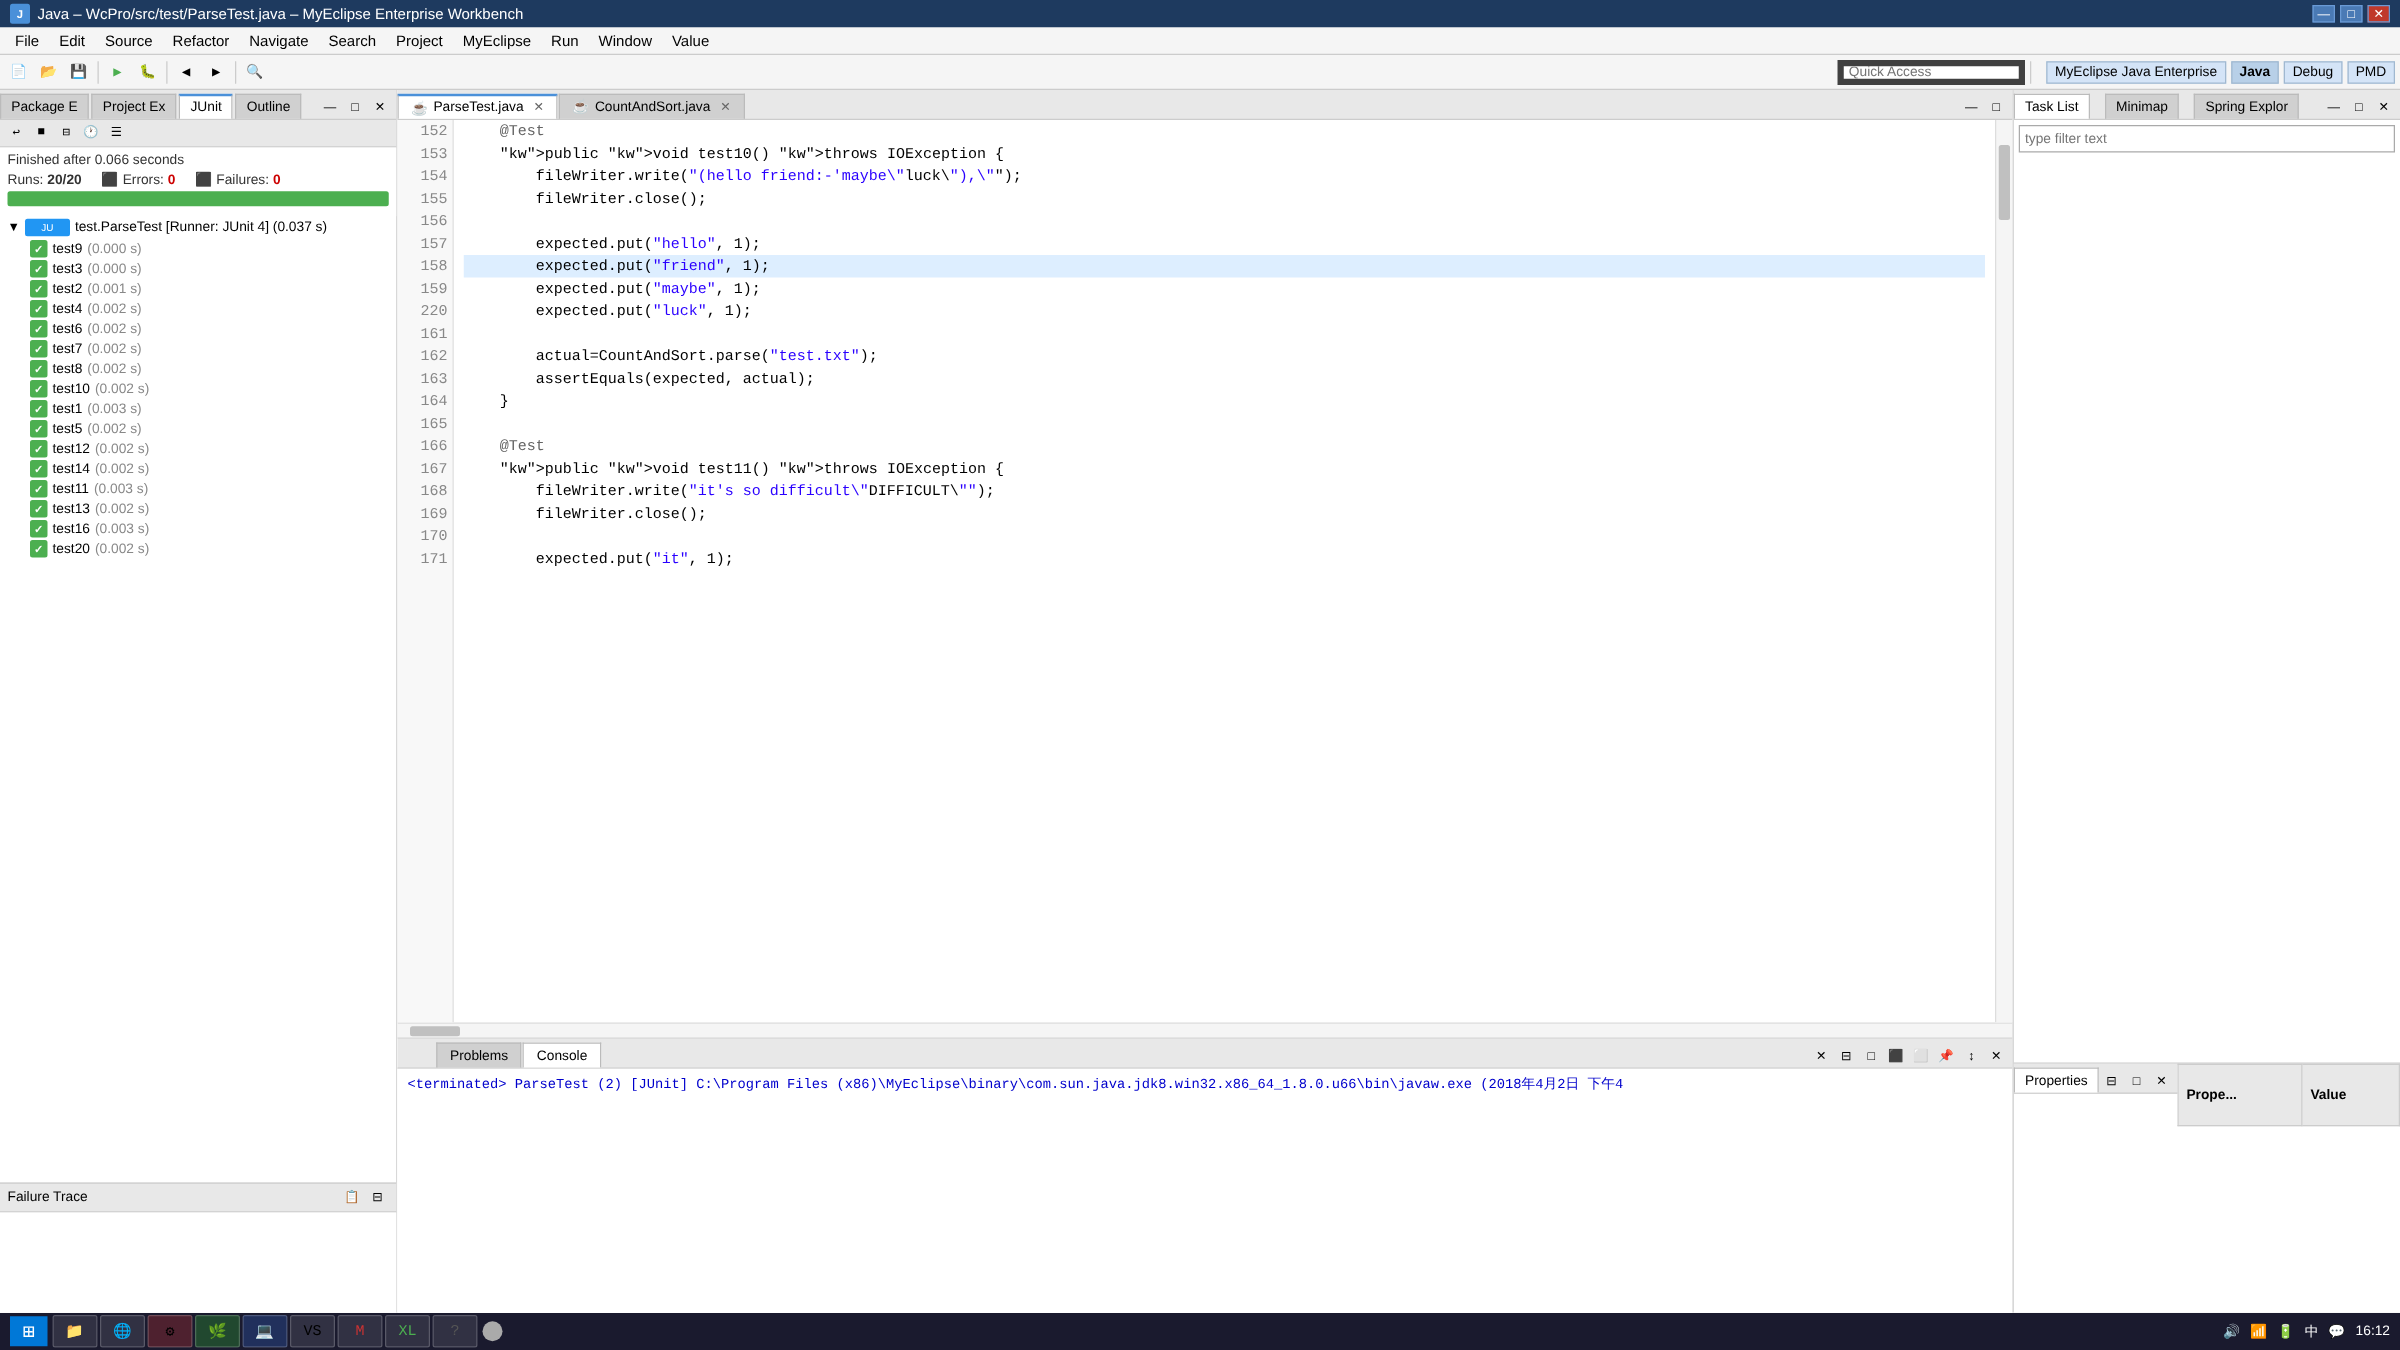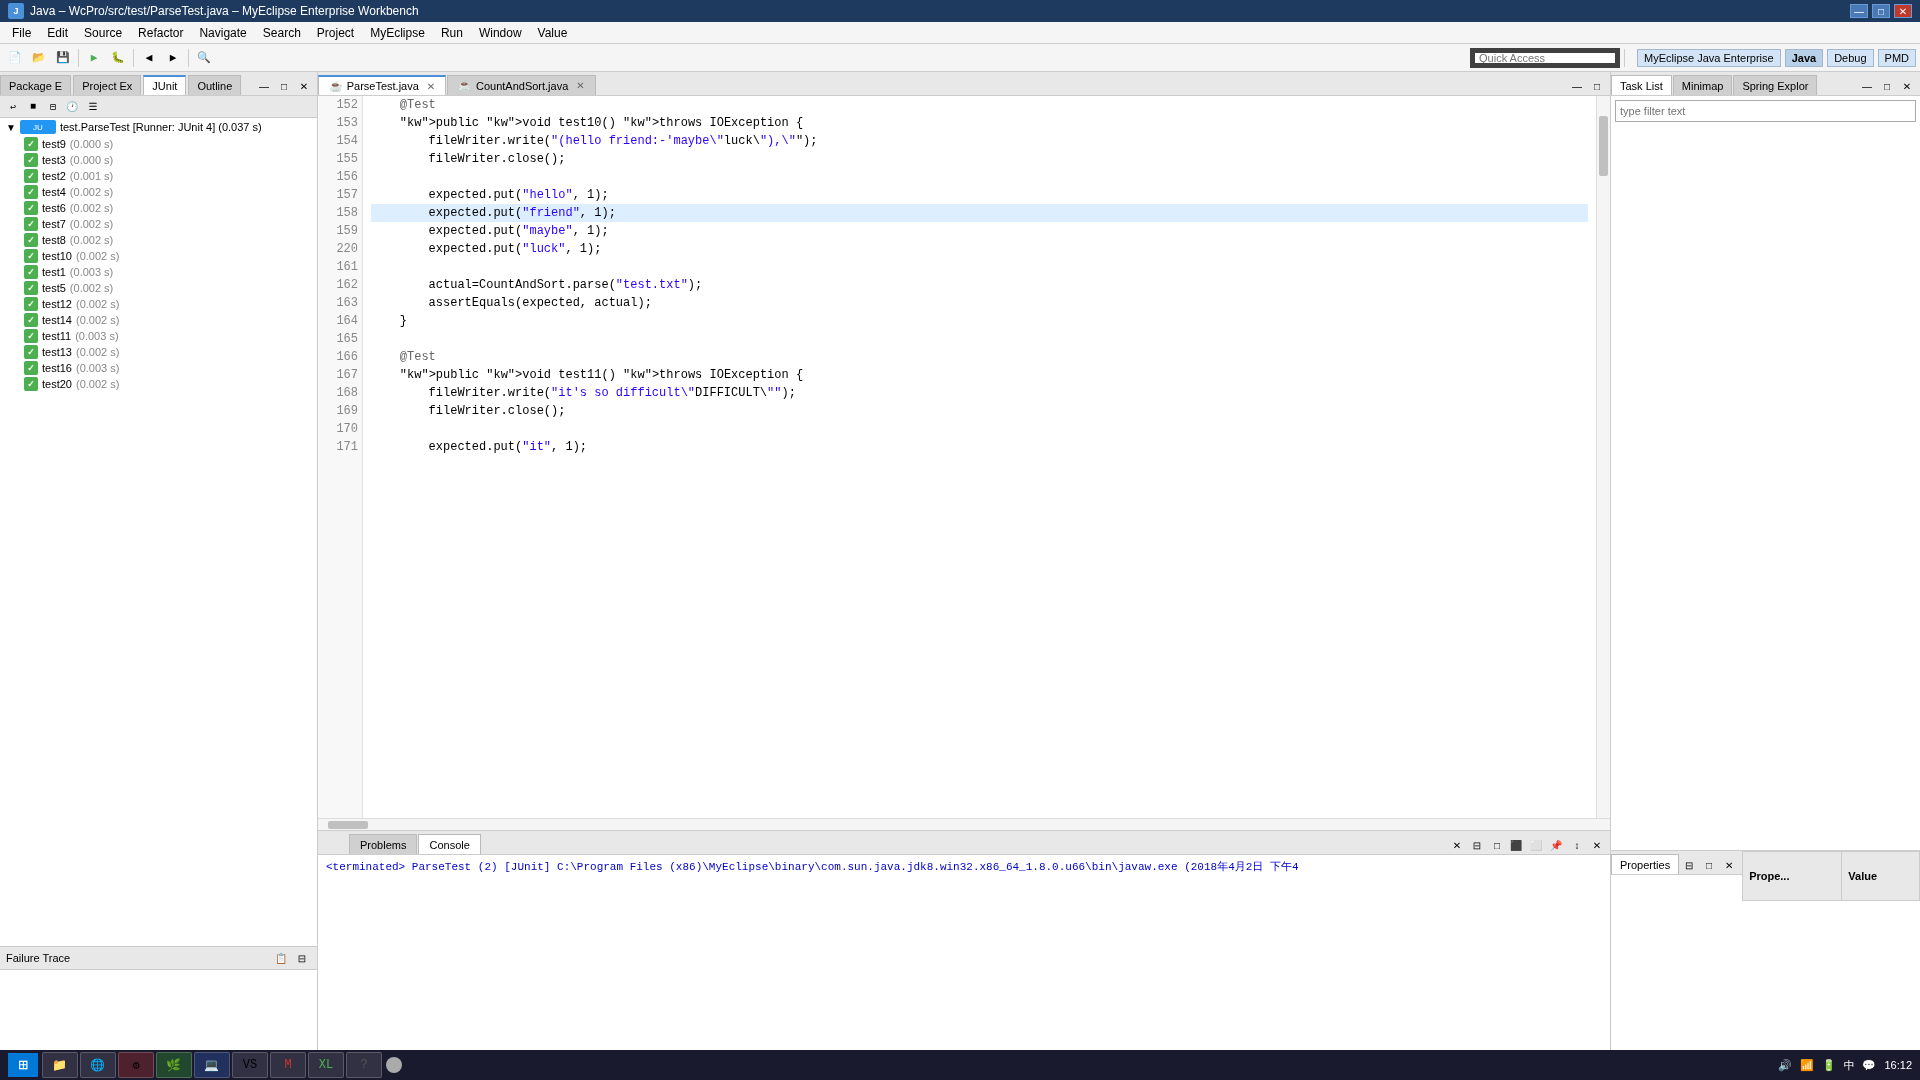--- a/index.html
+++ b/index.html
@@ -75,21 +75,21 @@
     
     #console-panel { height: 220px; border-top: 1px solid #ccc; display: flex; flex-direction: column; background: #fff; }
     .console-tabs { display: flex; background: #e8e8e8; border-bottom: 1px solid #ccc; height: 24px; align-items: flex-end; font-family: Arial, sans-serif; font-size: 11px; padding-left: 31px; }
     .console-tab { padding: 2px 10px; background: #d0d0d0; border: 1px solid #bbb; border-bottom: none; margin-right: 1px; cursor: pointer; height: 20px; display: flex; align-items: center; }
     .console-tab.active { background: #fff; }
     .console-content { flex: 1; overflow-y: auto; padding: 4px 8px; font-size: 11px; color: #000; background: #fff; }
 
     
     #right-panel { width: 310px; border-left: 1px solid #ccc; display: flex; flex-direction: column; background: #fff; }
     .right-top { flex: 1; display: flex; flex-direction: column; }
-    .right-tabs { display: flex; background: #e8e8e8; border-bottom: 1px solid #ccc; height: 24px; align-items: flex-end; font-family: Arial, sans-serif; font-size: 11px; }
+    .right-tabs { display: flex; background: #e8e8e8; border-bottom: 1px solid #ccc; height: 24px; align-items: flex-end; font-family: Arial, sans-serif; font-size: 11px; gap: 11px; }
     .right-tab { padding: 2px 8px; background: #d0d0d0; border: 1px solid #bbb; border-bottom: none; margin-right: 1px; cursor: pointer; height: 20px; display: flex; align-items: center; }
     .right-tab.active { background: #fff; }
     .right-content { flex: 1; padding: 4px; }
     .filter-input { width: 100%; height: 22px; border: 1px solid #aaa; padding: 0 4px; font-size: 11px; font-family: Arial, sans-serif; color: #999; }
     .right-bottom { height: 200px; border-top: 1px solid #ccc; display: flex; flex-direction: row; }
     .properties-tabs { display: flex; background: #e8e8e8; border-bottom: 1px solid #ccc; height: 24px; align-items: flex-end; font-family: Arial, sans-serif; font-size: 11px; }
     .properties-tab { padding: 2px 8px; background: #d0d0d0; border: 1px solid #bbb; border-bottom: none; margin-right: 1px; cursor: pointer; height: 20px; display: flex; align-items: center; }
     .properties-tab.active { background: #fff; }
     .properties-content { flex: 1; }
     .prop-table { width: 100%; border-collapse: collapse; font-size: 11px; font-family: Arial, sans-serif; }
@@ -173,20 +173,29 @@
       </div>
     </div>
     <div class="panel-header">
       <div class="panel-toolbar">
         <div class="panel-toolbar-btn">↩</div>
         <div class="panel-toolbar-btn">■</div>
         <div class="panel-toolbar-btn">⊟</div>
         <div class="panel-toolbar-btn">🕐</div>
         <div class="panel-toolbar-btn">☰</div>
       </div>
+    </div>
+    <div class="junit-stats">
+      <div class="junit-finished">Finished after 0.066 seconds</div>
+      <div class="junit-counts">
+        <span><span>Runs:</span> <strong>20/20</strong></span>
+        <span class="errors">⬛ <span>Errors:</span> <strong>0</strong></span>
+        <span class="failures">⬛ <span>Failures:</span> <strong>0</strong></span>
+      </div>
+      <div class="progress-bar" style="width:100%;"></div>
     </div>
     <div class="test-tree">
       <div class="test-suite">
         <span style="font-size:10px;">▼</span>
         <div class="suite-icon">JU</div>
         <span>test.ParseTest [Runner: JUnit 4] (0.037 s)</span>
       </div>
       <div id="test-items">
 
       <div class="test-item">

